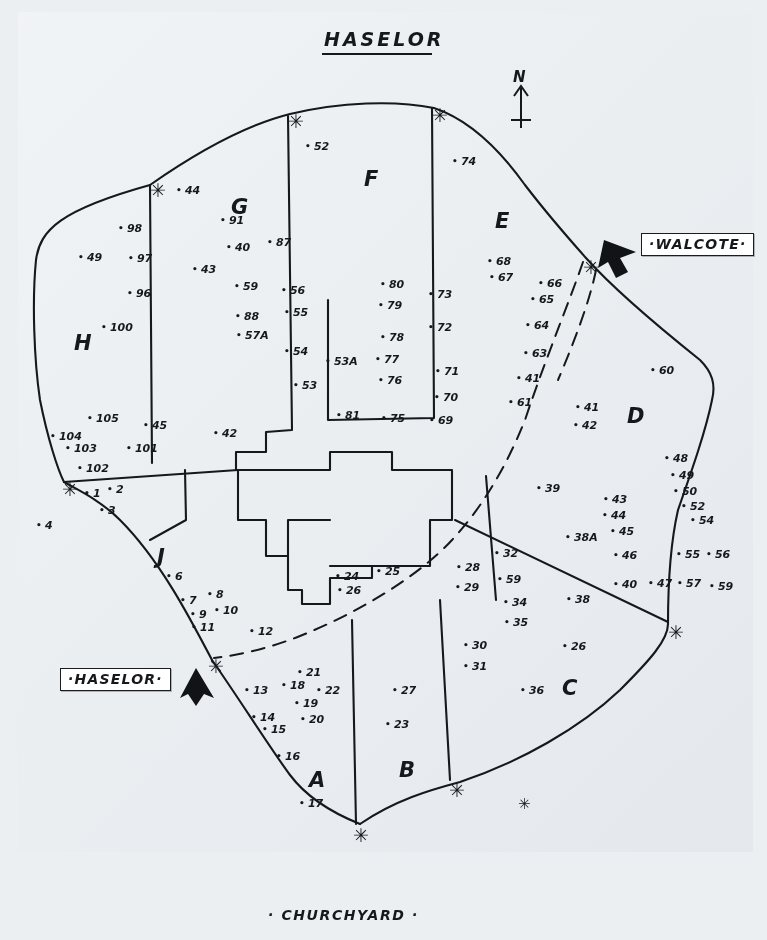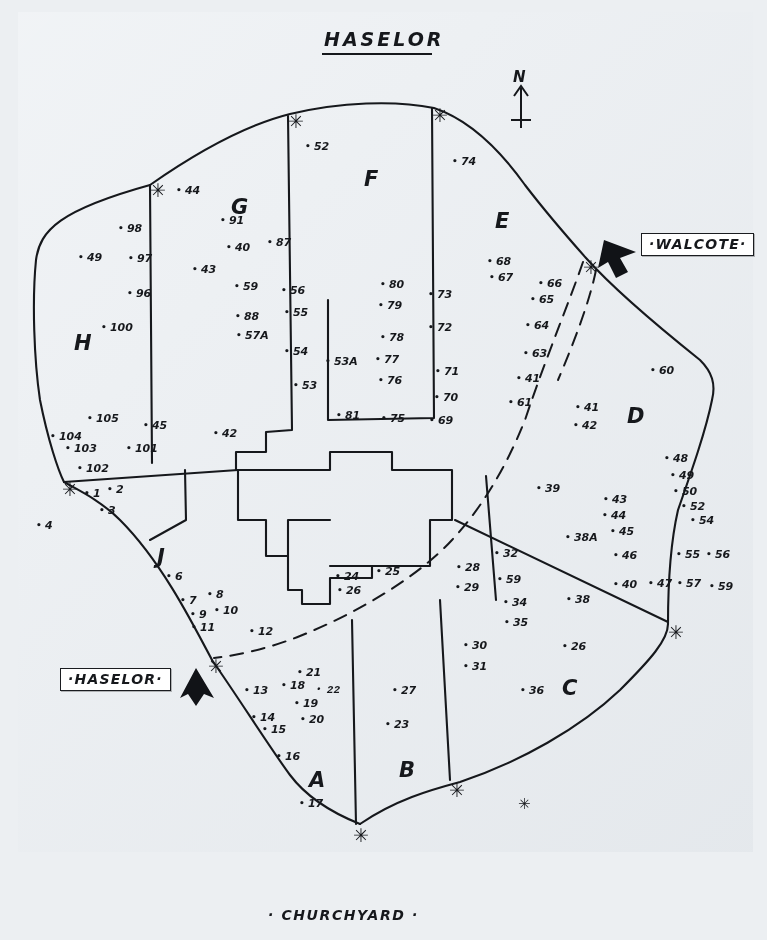--- a/index.html
+++ b/index.html
@@ -291,21 +291,21 @@
       <div class="ink grave" style="left: 504px; top: 616px;">35</div>
       <div class="ink grave" style="left: 191px; top: 621px;">11</div>
       <div class="ink grave" style="left: 249px; top: 625px;">12</div>
       <div class="ink grave" style="left: 562px; top: 640px;">26</div>
       <div class="ink grave" style="left: 463px; top: 639px;">30</div>
       <div class="ink grave" style="left: 463px; top: 660px;">31</div>
       <div class="ink grave" style="left: 297px; top: 666px;">21</div>
       <div class="ink grave" style="left: 520px; top: 684px;">36</div>
       <div class="ink grave" style="left: 281px; top: 679px;">18</div>
       <div class="ink grave" style="left: 244px; top: 684px;">13</div>
-      <div class="ink grave" style="left: 316px; top: 684px; font-family: Liberation Mono, monospace;">22</div>
+      <div class="ink grave" style="left: 316px; top: 684px;">22</div>
       <div class="ink grave" style="left: 392px; top: 684px;">27</div>
       <div class="ink grave" style="left: 294px; top: 697px;">19</div>
       <div class="ink grave" style="left: 251px; top: 711px;">14</div>
       <div class="ink grave" style="left: 300px; top: 713px;">20</div>
       <div class="ink grave" style="left: 262px; top: 723px;">15</div>
       <div class="ink grave" style="left: 385px; top: 718px;">23</div>
       <div class="ink grave" style="left: 276px; top: 750px;">16</div>
       <div class="ink grave" style="left: 299px; top: 797px;">17</div>
     </div>
 </div>

